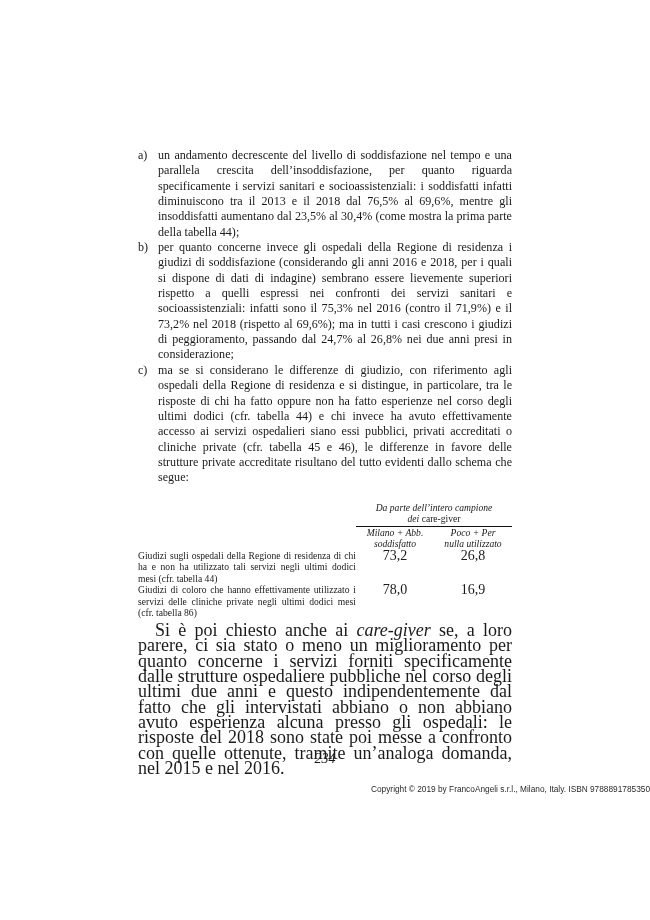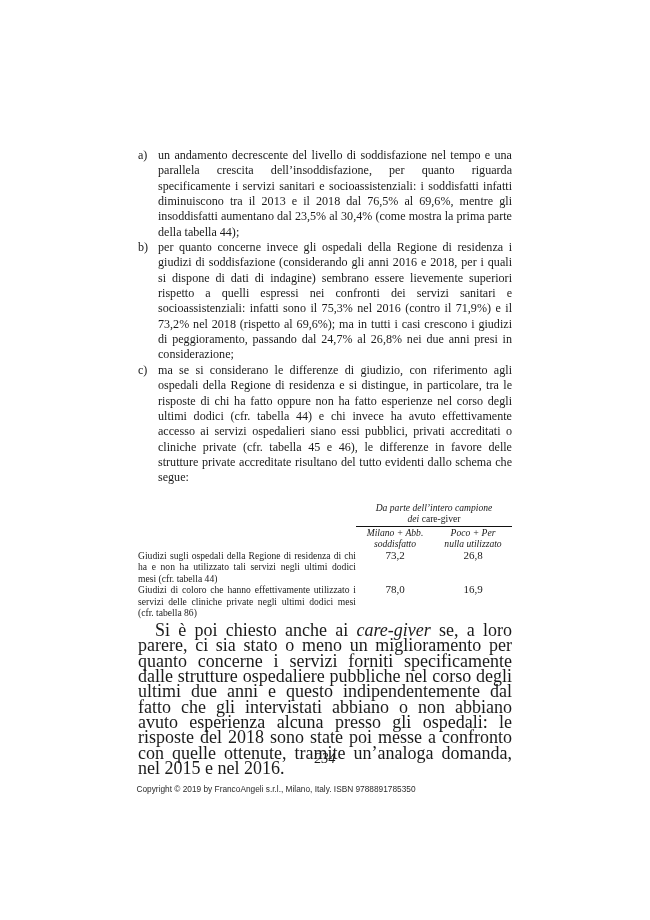--- a/index.html
+++ b/index.html
@@ -107,21 +107,21 @@
   .row-label {
     font-size: 9.6px;
     line-height: 11.5px;
     text-align: justify;
     text-justify: inter-word;
     padding-top: 2px;
     padding-bottom: 2px;
     padding-right: 12px;
   }
   .row-num {
-    font-size: 11px;
+    font-size: 14px;
     line-height: 11.5px;
     text-align: center;
     padding-top: 2px;
     vertical-align: middle;
   }
 
   
   .closing {
     margin-top: 4px;
     font-size: 18px;
@@ -140,22 +140,22 @@
     width: 650px;
     text-align: center;
     font-style: italic;
     font-size: 14px;
     line-height: 14px;
   }
   .copyright {
     position: absolute;
     left: 0;
     top: 784px;
-    width: 552px;
-    text-align: center;
+    width: 650px;
+    text-align: right;
     font-family: "Liberation Sans", sans-serif;
     font-size: 8.3px;
     line-height: 10px;
     color: #2a2a2a;
   }
 </style>
 </head>
 <body>
 
 <div class="page">

